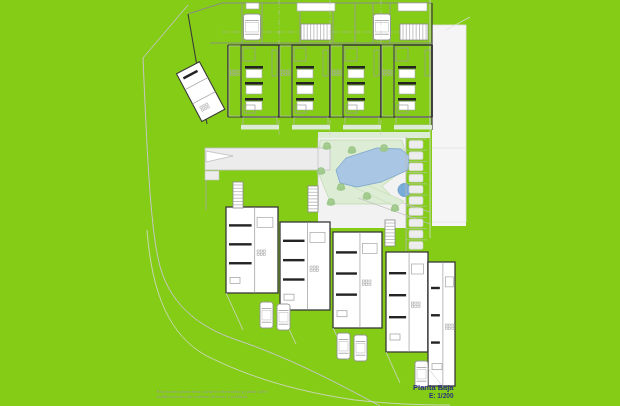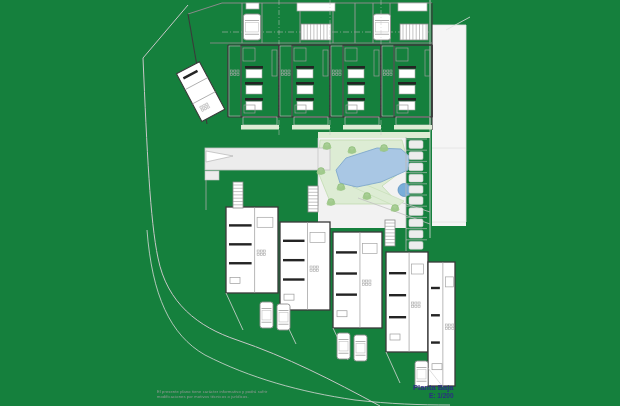--- a/index.html
+++ b/index.html
@@ -1,16 +1,16 @@
 <!DOCTYPE html>
 <html style="--navy: #2b2e83; --muted: #9a9a9a;"><head>
 <meta charset="utf-8">
 <style>
   html,body{margin:0;padding:0;background:#ffffff;}
-  #stage{position:relative;width:620px;height:406px;background:#15803d;overflow:hidden;}
+  #stage{position:relative;width:620px;height:406px;background:#84cc16;overflow:hidden;}
   svg{display:block;}
   text{font-family:"Liberation Sans",sans-serif;}
   .st1{fill:none;stroke:#c7c7c7;stroke-width:1;}
   .st2{fill:none;stroke:#d9d9d9;stroke-width:.8;}
   .nb{fill:#f5f5f5;stroke:none;}
   .nbl{fill:none;stroke:#e2e2e2;stroke-width:.8;}
   .title-name{font-weight:bold;font-size:7.5px;fill:var(--navy,#2b2e83);}
   .title-scale{font-weight:bold;font-size:6.5px;fill:var(--navy,#2b2e83);}
   .disc{font-size:4px;fill:var(--muted,#9a9a9a);letter-spacing:.15px;}
 </style>

